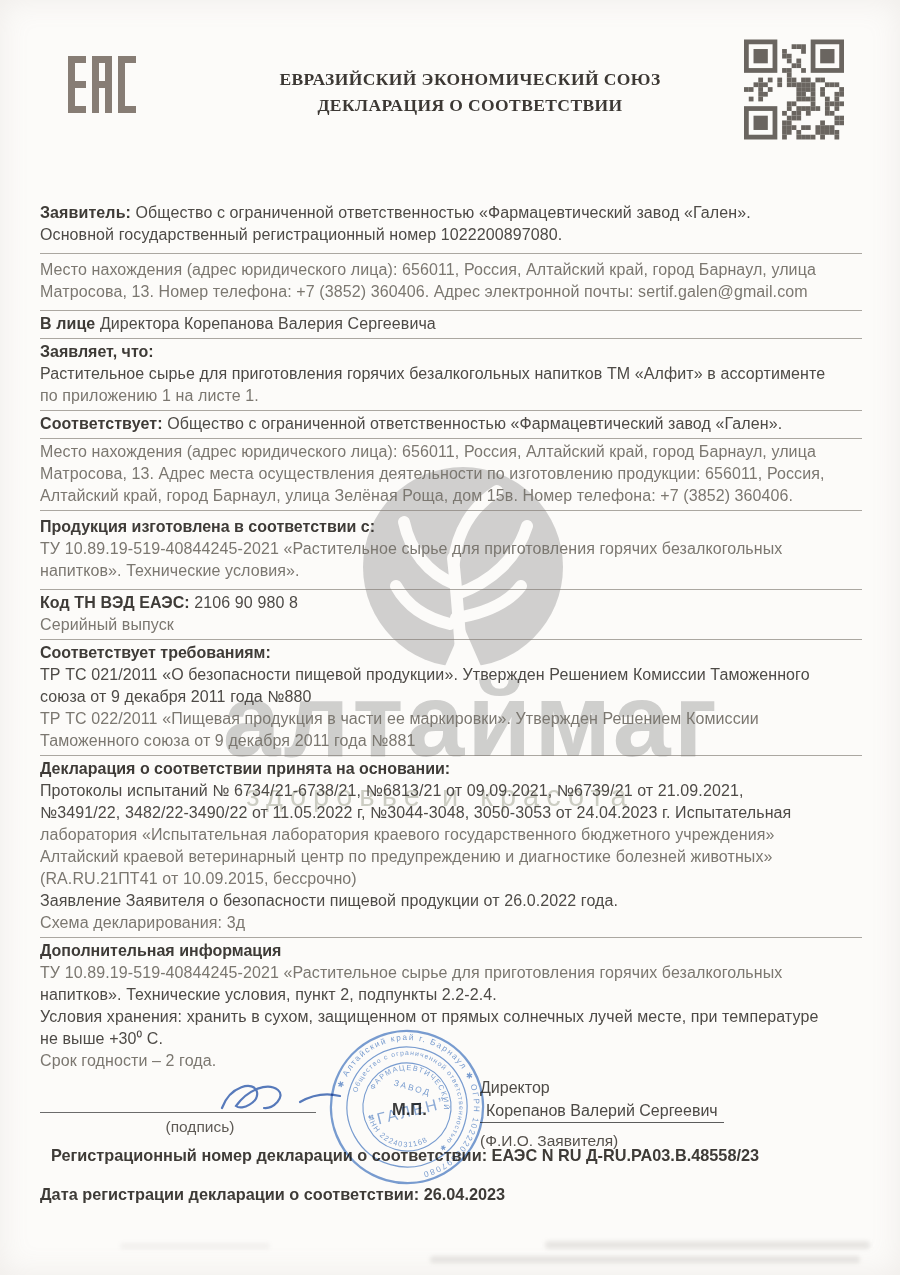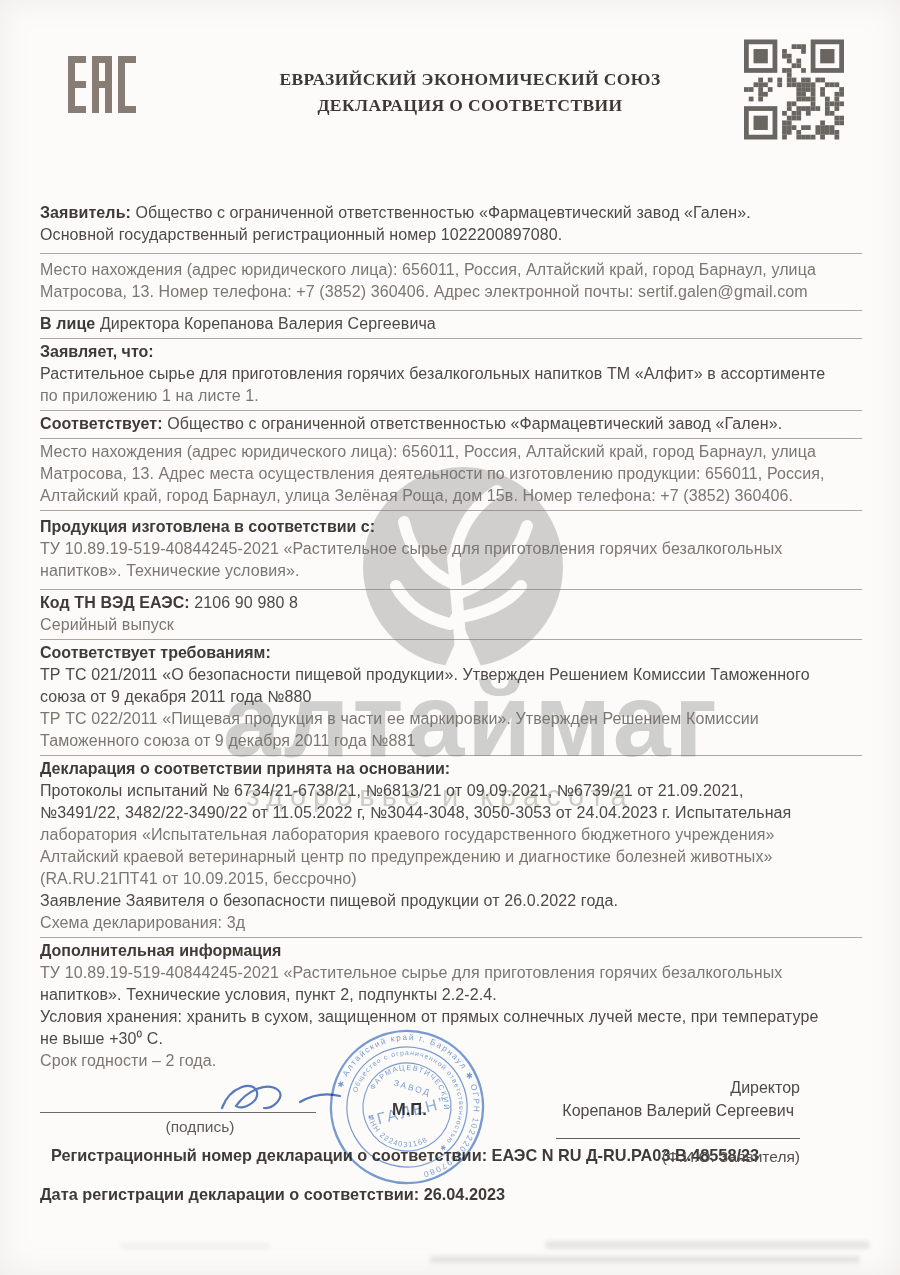--- a/index.html
+++ b/index.html
@@ -28,24 +28,24 @@
   .lt{color:#7b7770;}
   .b{font-weight:bold;color:#3e3b37;}
   .hd{font-weight:bold;color:#3e3b37;font-size:16px;line-height:22px;}
   
   .sig{position:relative;height:64px;margin-top:3px;}
   .sig-line{position:absolute;left:0;top:34px;width:276px;border-top:1.4px solid #6b6b6b;}
   .sig-scribble{position:absolute;left:168px;top:0;z-index:3;}
   .sig-cap{position:absolute;left:75px;top:40px;width:170px;text-align:center;
            font-size:15.5px;color:#5e5a55;}
   .seal-mark{position:absolute;left:352px;top:22px;font-weight:bold;font-size:16.5px;color:#3c3c3c;}
-  .dir-col{position:absolute;left:440px;top:0;width:320px;text-align:right;}
+  .dir-col{position:absolute;left:440px;top:0;width:320px;text-align:left;}
   .dir-title{font-size:16px;color:#4d4a46;line-height:20px;}
   .dir-name{display:inline-block;font-size:16px;color:#4d4a46;line-height:21px;margin-top:2px;
-            border-bottom:1.3px solid #5c5c5c;padding:0 6px 17px 6px;}
+            border-bottom:1.3px solid #5c5c5c;padding:0 6px 1px 6px;}
   .dir-cap{font-size:15.5px;color:#55514c;line-height:20px;margin-top:8px;}
   .reg{margin-top:2px;font-size:16.3px;line-height:22px;margin-left:11px;}
   .date{margin-top:17px;font-size:16.3px;line-height:22px;}
   
   .stamp{position:absolute;left:328px;top:1028px;z-index:4;mix-blend-mode:multiply;opacity:.85;}
   
   .ghost{position:absolute;z-index:1;background:rgba(112,107,100,.15);filter:blur(2px);border-radius:4px;}
   .g1{left:545px;top:1241px;width:325px;height:8px;}
   .g2{left:430px;top:1256px;width:430px;height:7px;}
   .g3{left:120px;top:1243px;width:150px;height:6px;opacity:.5;}

